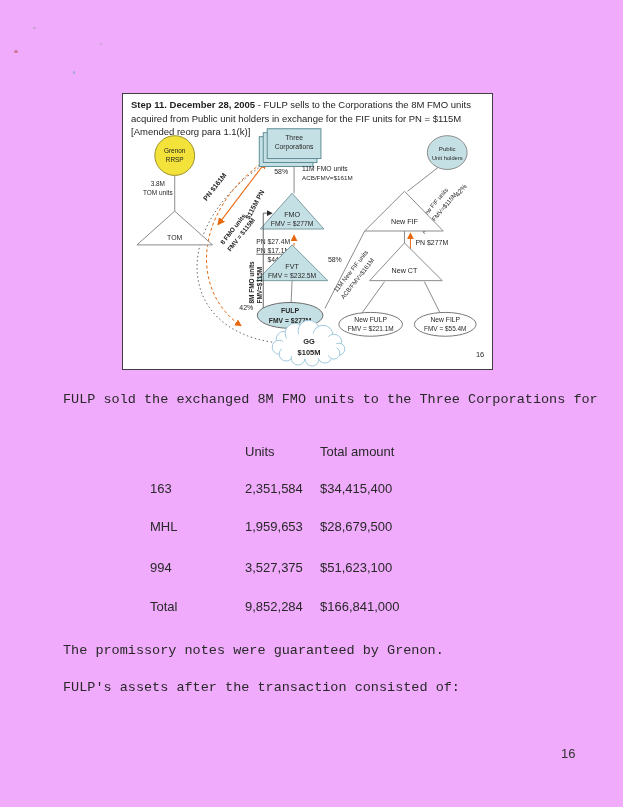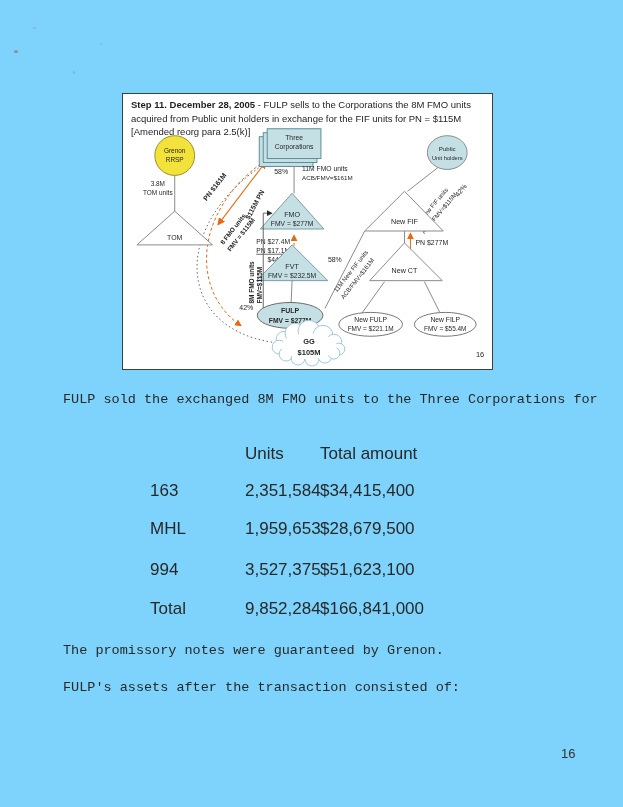--- a/index.html
+++ b/index.html
@@ -1,49 +1,49 @@
 <!DOCTYPE html>
 <html><head>
 <meta charset="utf-8">
 <style>
   html,body{margin:0;padding:0;background:#e8e8e8;}
   .page{
     position:relative;width:623px;height:807px;margin:0 auto;
-    background:#7dd3fc;overflow:hidden;
+    background:#f0abfc;overflow:hidden;
     font-family:"Liberation Sans", sans-serif;color:#2b2b2b;
   }
   .diagram{
     position:absolute;left:122px;top:93px;width:371px;height:277px;
     border:1px solid #3f3f3f;box-sizing:border-box;background:#fff;
   }
   .dheader{position:absolute;left:8px;top:4px;font-size:9.5px;line-height:13.5px;color:#1e1e1e;white-space:nowrap;}
   .dsvg{position:absolute;left:0;top:0;}
   .para{position:absolute;left:63px;font-size:13.5px;line-height:18px;color:#282828;font-family:Liberation Mono, monospace;}
-  .trow{position:absolute;left:150px;display:flex;font-size:17px;color:#282828;}
+  .trow{position:absolute;left:150px;display:flex;font-size:13px;color:#282828;}
   .c0{width:95px;}
   .c1{width:75px;}
   .pageno{position:absolute;left:561px;top:746px;font-size:13px;color:#333;}
   .speck{position:absolute;border-radius:50%;}
   svg text{fill:#262626;}
 </style>
 </head>
 <body>
 
 <div class="page">
 
   <span class="speck" style="left:33px;top:27px;width:3px;height:2px;background:#9a9a9a;opacity:.55"></span>
   <span class="speck" style="left:14px;top:50px;width:4px;height:3px;background:#b24a3a;opacity:.55"></span>
   <span class="speck" style="left:100px;top:43px;width:2px;height:2px;background:#999;opacity:.5"></span>
   <span class="speck" style="left:73px;top:71px;width:2px;height:3px;background:#4aa8a0;opacity:.5"></span>
 
   <div class="diagram">
     <div class="dheader">
       <div><b>Step 11. December 28, 2005</b><span> - FULP sells to the Corporations the 8M FMO units</span></div>
       <div>acquired from Public unit holders in exchange for the FIF units for PN = $115M</div>
-      <div>[Amended reorg para 2.5(k)]</div>
+      <div>[Amended reorg para 1.1(k)]</div>
     </div>
 
     <svg class="dsvg" width="369" height="275" viewBox="0 0 371 277" preserveAspectRatio="none">
       <defs>
         <marker id="aO" viewBox="0 0 8 8" markerWidth="7" markerHeight="7" refX="6" refY="4" orient="auto-start-reverse">
             <path d="M0,0 L8,4 L0,8 Z" fill="#e8680f"></path>
           </marker>
         <marker id="aB" viewBox="0 0 8 8" markerWidth="6.5" markerHeight="6.5" refX="6" refY="4" orient="auto-start-reverse">
             <path d="M0,0 L8,4 L0,8 Z" fill="#2b2b2b"></path>
           </marker>

